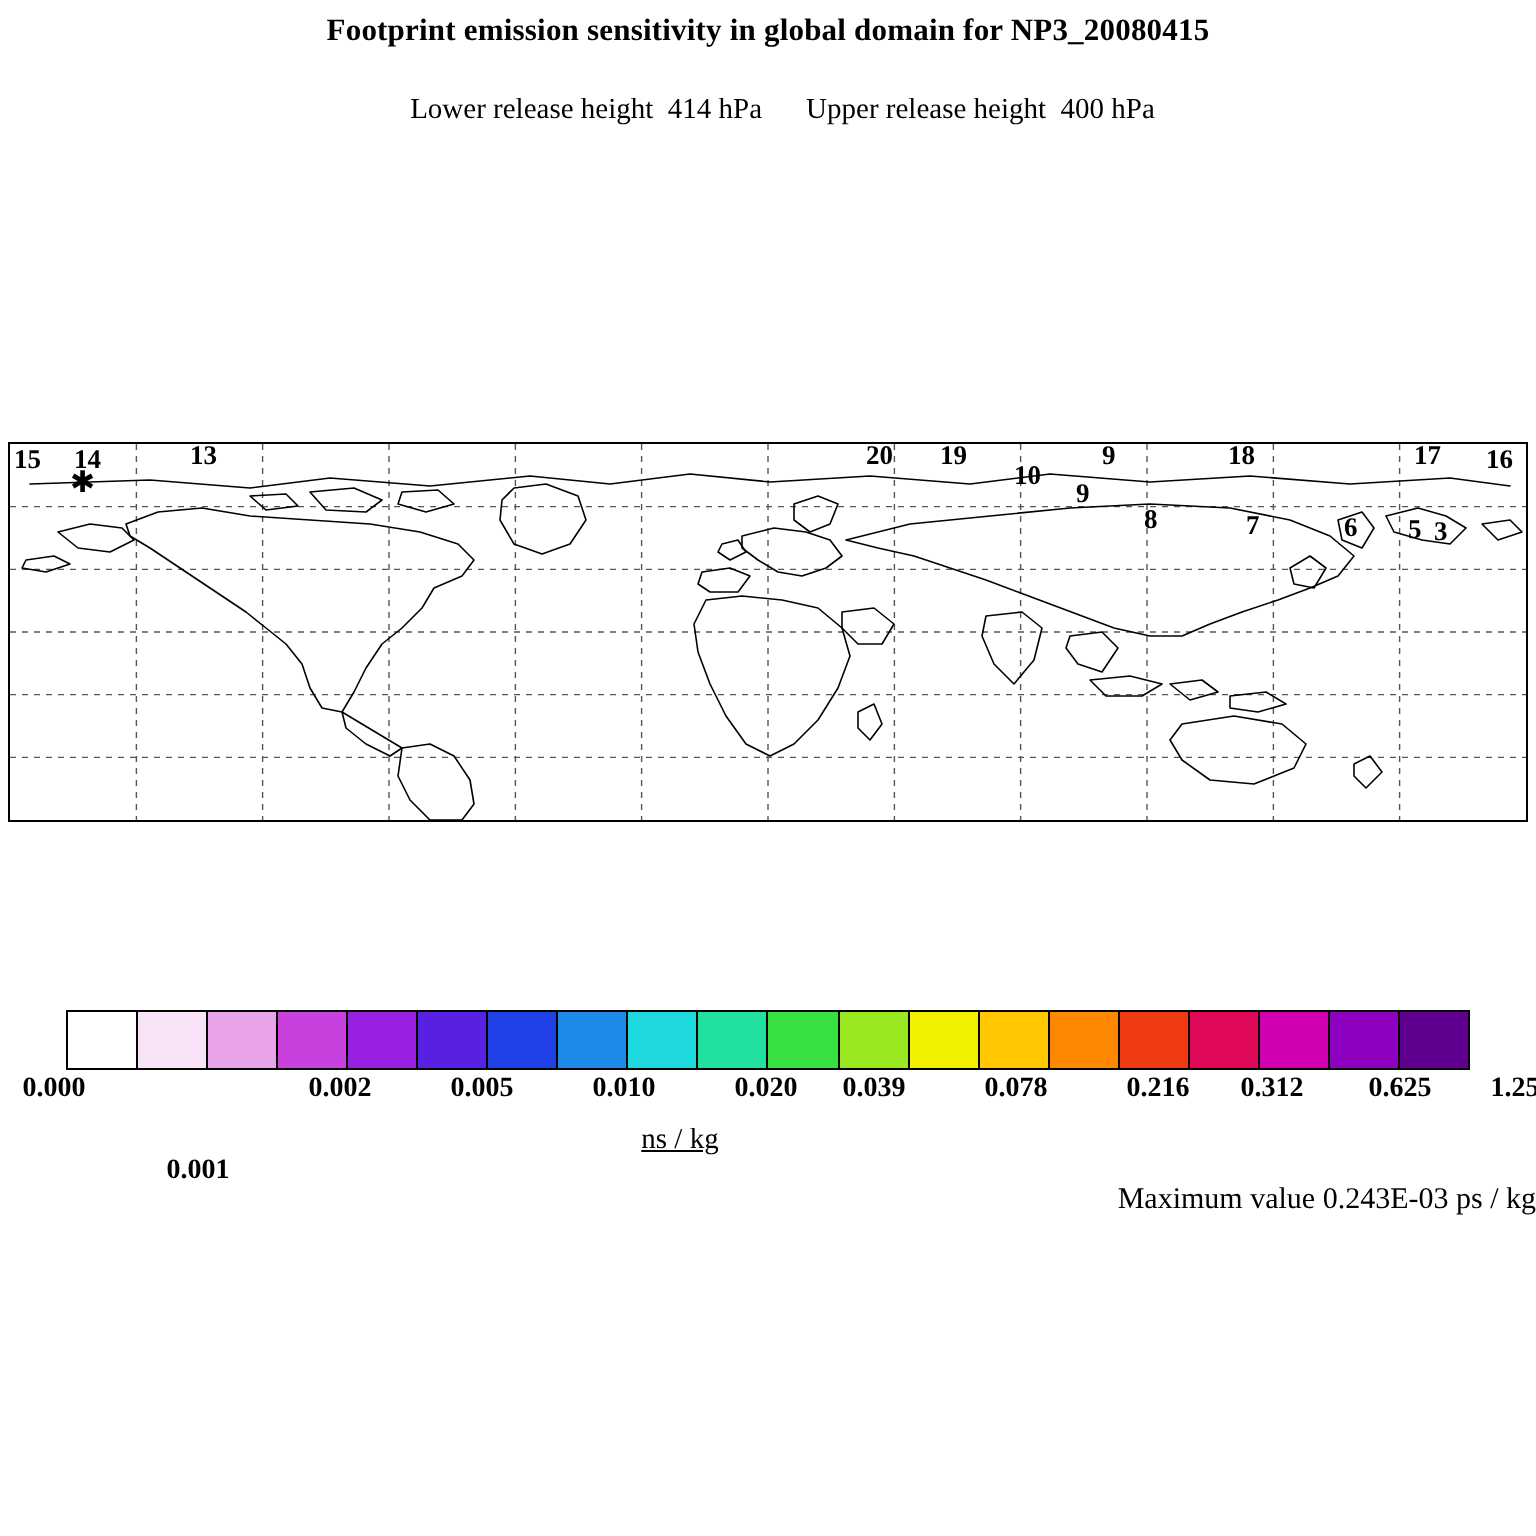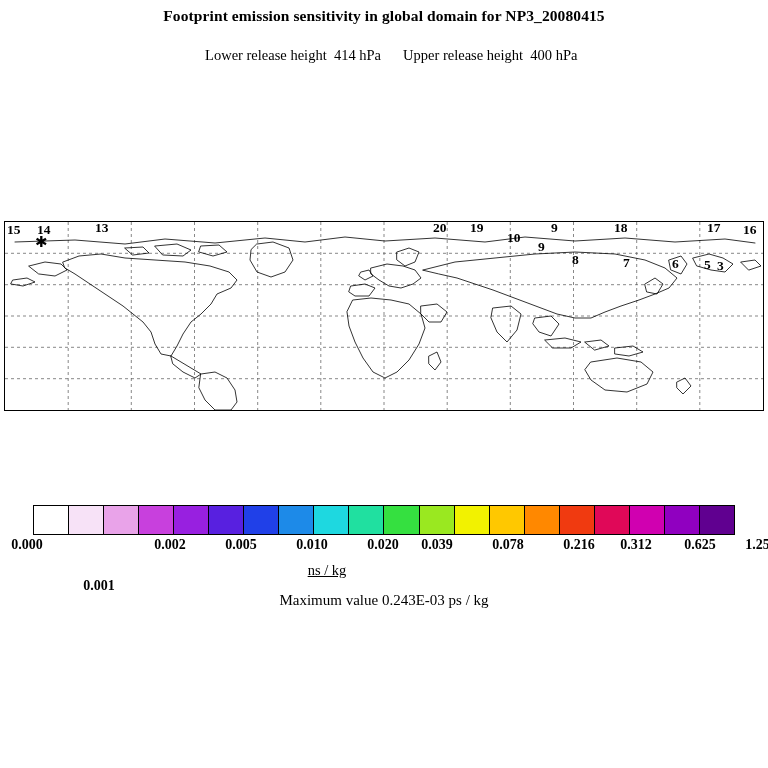--- a/index.html
+++ b/index.html
@@ -112,32 +112,32 @@
   .cbar-tick {
     position: absolute;
     font-size: 14px;
     font-weight: bold;
     transform: translateX(-50%);
     white-space: nowrap;
   }
   .cbar-unit {
     position: absolute;
     top: 562px;
-    left: 4px;
+    left: 17px;
     width: 646px;
     text-align: center;
     font-size: 14.5px;
     text-decoration: underline;
   }
   .max-value {
     position: absolute;
     top: 592px;
     left: 0;
     width: 768px;
-    text-align: center;
+    text-align: right;
     font-size: 15px;
   }
 </style>
 </head>
 <body>
 
 <div class="title-block">
   <div class="main-title">Footprint emission sensitivity in global domain for NP3_20080415</div>
   <div class="sub-line">
     <span>Lower release height  414 hPa</span><span class="gap"></span><span>Upper release height  400 hPa</span>

